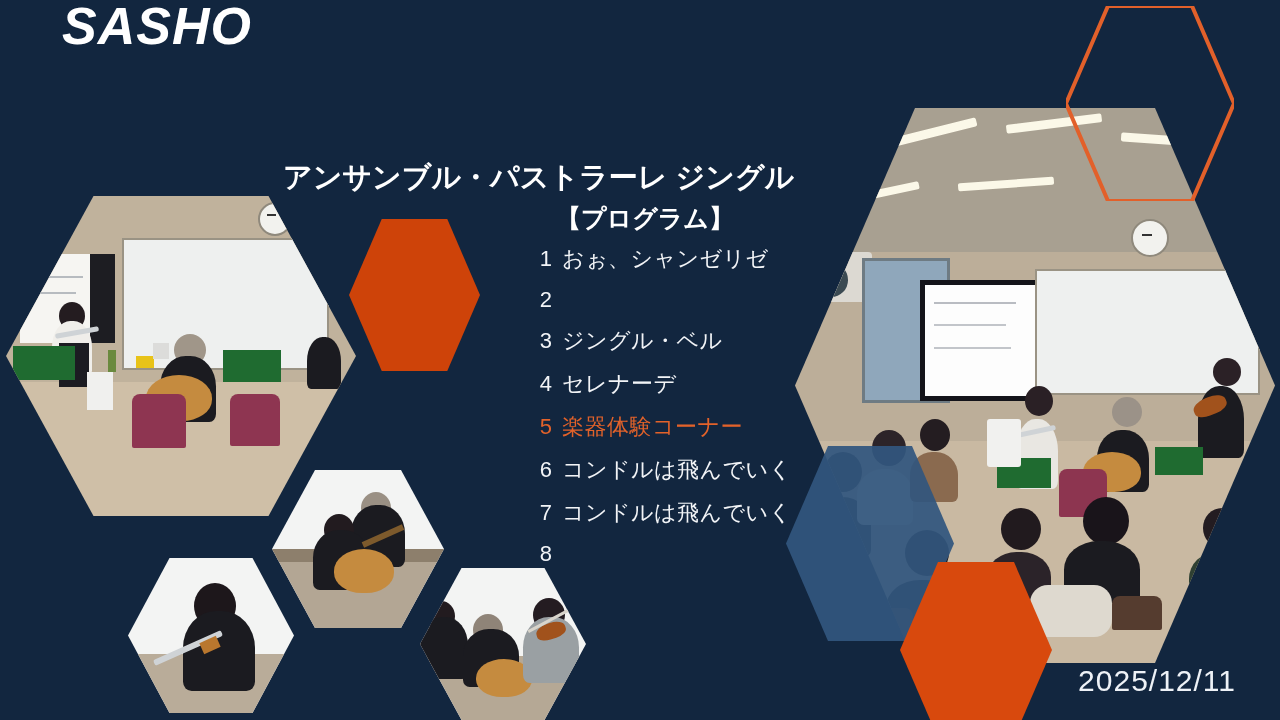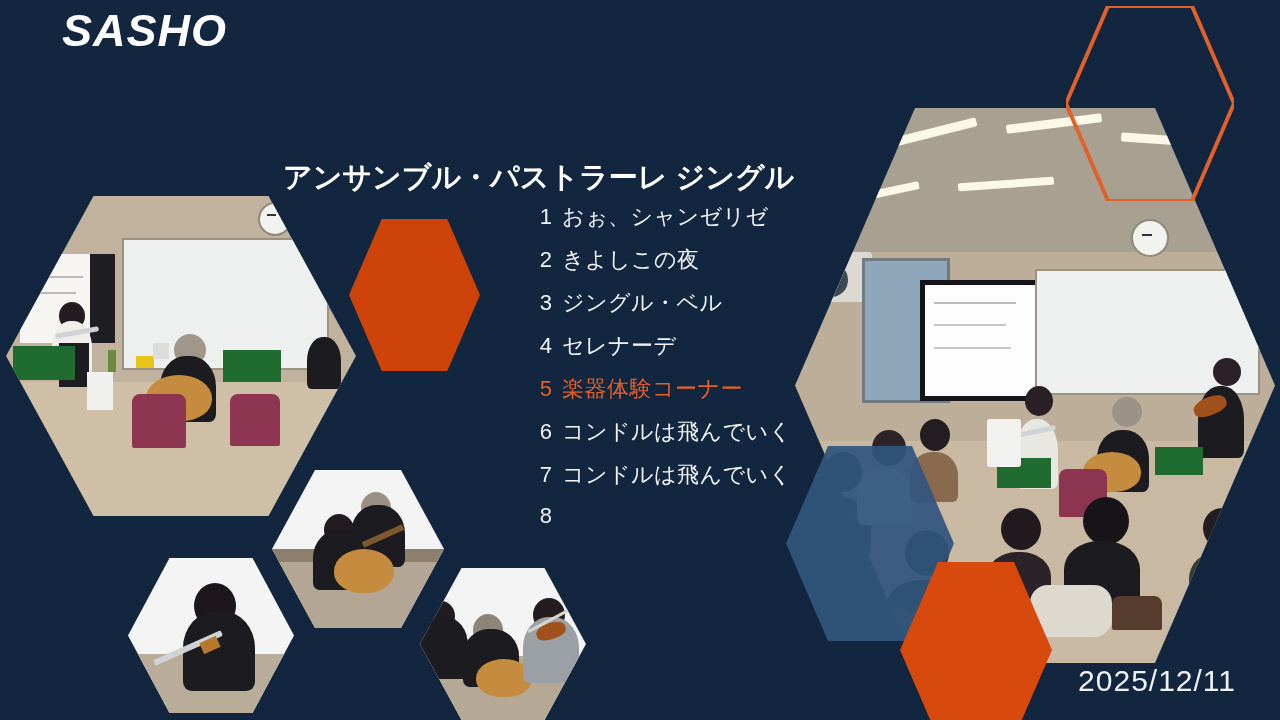--- a/index.html
+++ b/index.html
@@ -14,22 +14,22 @@
   
   .hex{
     position:absolute;
     -webkit-clip-path:polygon(25% 0%,75% 0%,100% 50%,75% 100%,25% 100%,0% 50%);
     clip-path:polygon(25% 0%,75% 0%,100% 50%,75% 100%,25% 100%,0% 50%);
     overflow:hidden;
   }
 
   
   .logo-sasho{
-    position:absolute;left:62px;top:8px;
-    font-size:45px;font-weight:bold;font-style:italic;
+    position:absolute;left:62px;top:0;
+    font-size:52px;font-weight:bold;font-style:italic;
     color:#ffffff;letter-spacing:1px;line-height:1;
     font-family:"Liberation Sans","DejaVu Sans",sans-serif;
   }
   .title-row{position:absolute;left:44px;top:55px;display:flex;align-items:stretch;}
   .title-bar{width:12px;background:#f41414;margin-right:10px;height:88px;}
   .title-main{
     font-size:74px;font-weight:bold;color:#ffffff;line-height:88px;
     letter-spacing:-1px;white-space:nowrap;
   }
   .subtitle{
@@ -252,28 +252,28 @@
       <polygon points="42,0 126,0 168,97.5 126,195 42,195 0,97.5" fill="none" stroke="#e2602a" stroke-width="4"></polygon>
     </svg>
   </div>
 
   <div class="logo-sasho">SASHO</div>
 
 
   <div class="subtitle">アンサンブル・パストラーレ ジングル</div>
 
   <div class="program">
+    <div class="program-head">【プログラム】</div>
 
     <div class="prog-item">
       <span class="prog-num">1</span>
       <span class="prog-title">おぉ、シャンゼリゼ</span>
     </div>
     <div class="prog-item">
       <span class="prog-num">2</span>
-      <span class="prog-title">きよしこの夜</span>
     </div>
     <div class="prog-item">
       <span class="prog-num">3</span>
       <span class="prog-title">ジングル・ベル</span>
     </div>
     <div class="prog-item">
       <span class="prog-num">4</span>
       <span class="prog-title">セレナーデ</span>
     </div>
     <div class="prog-item hl">

